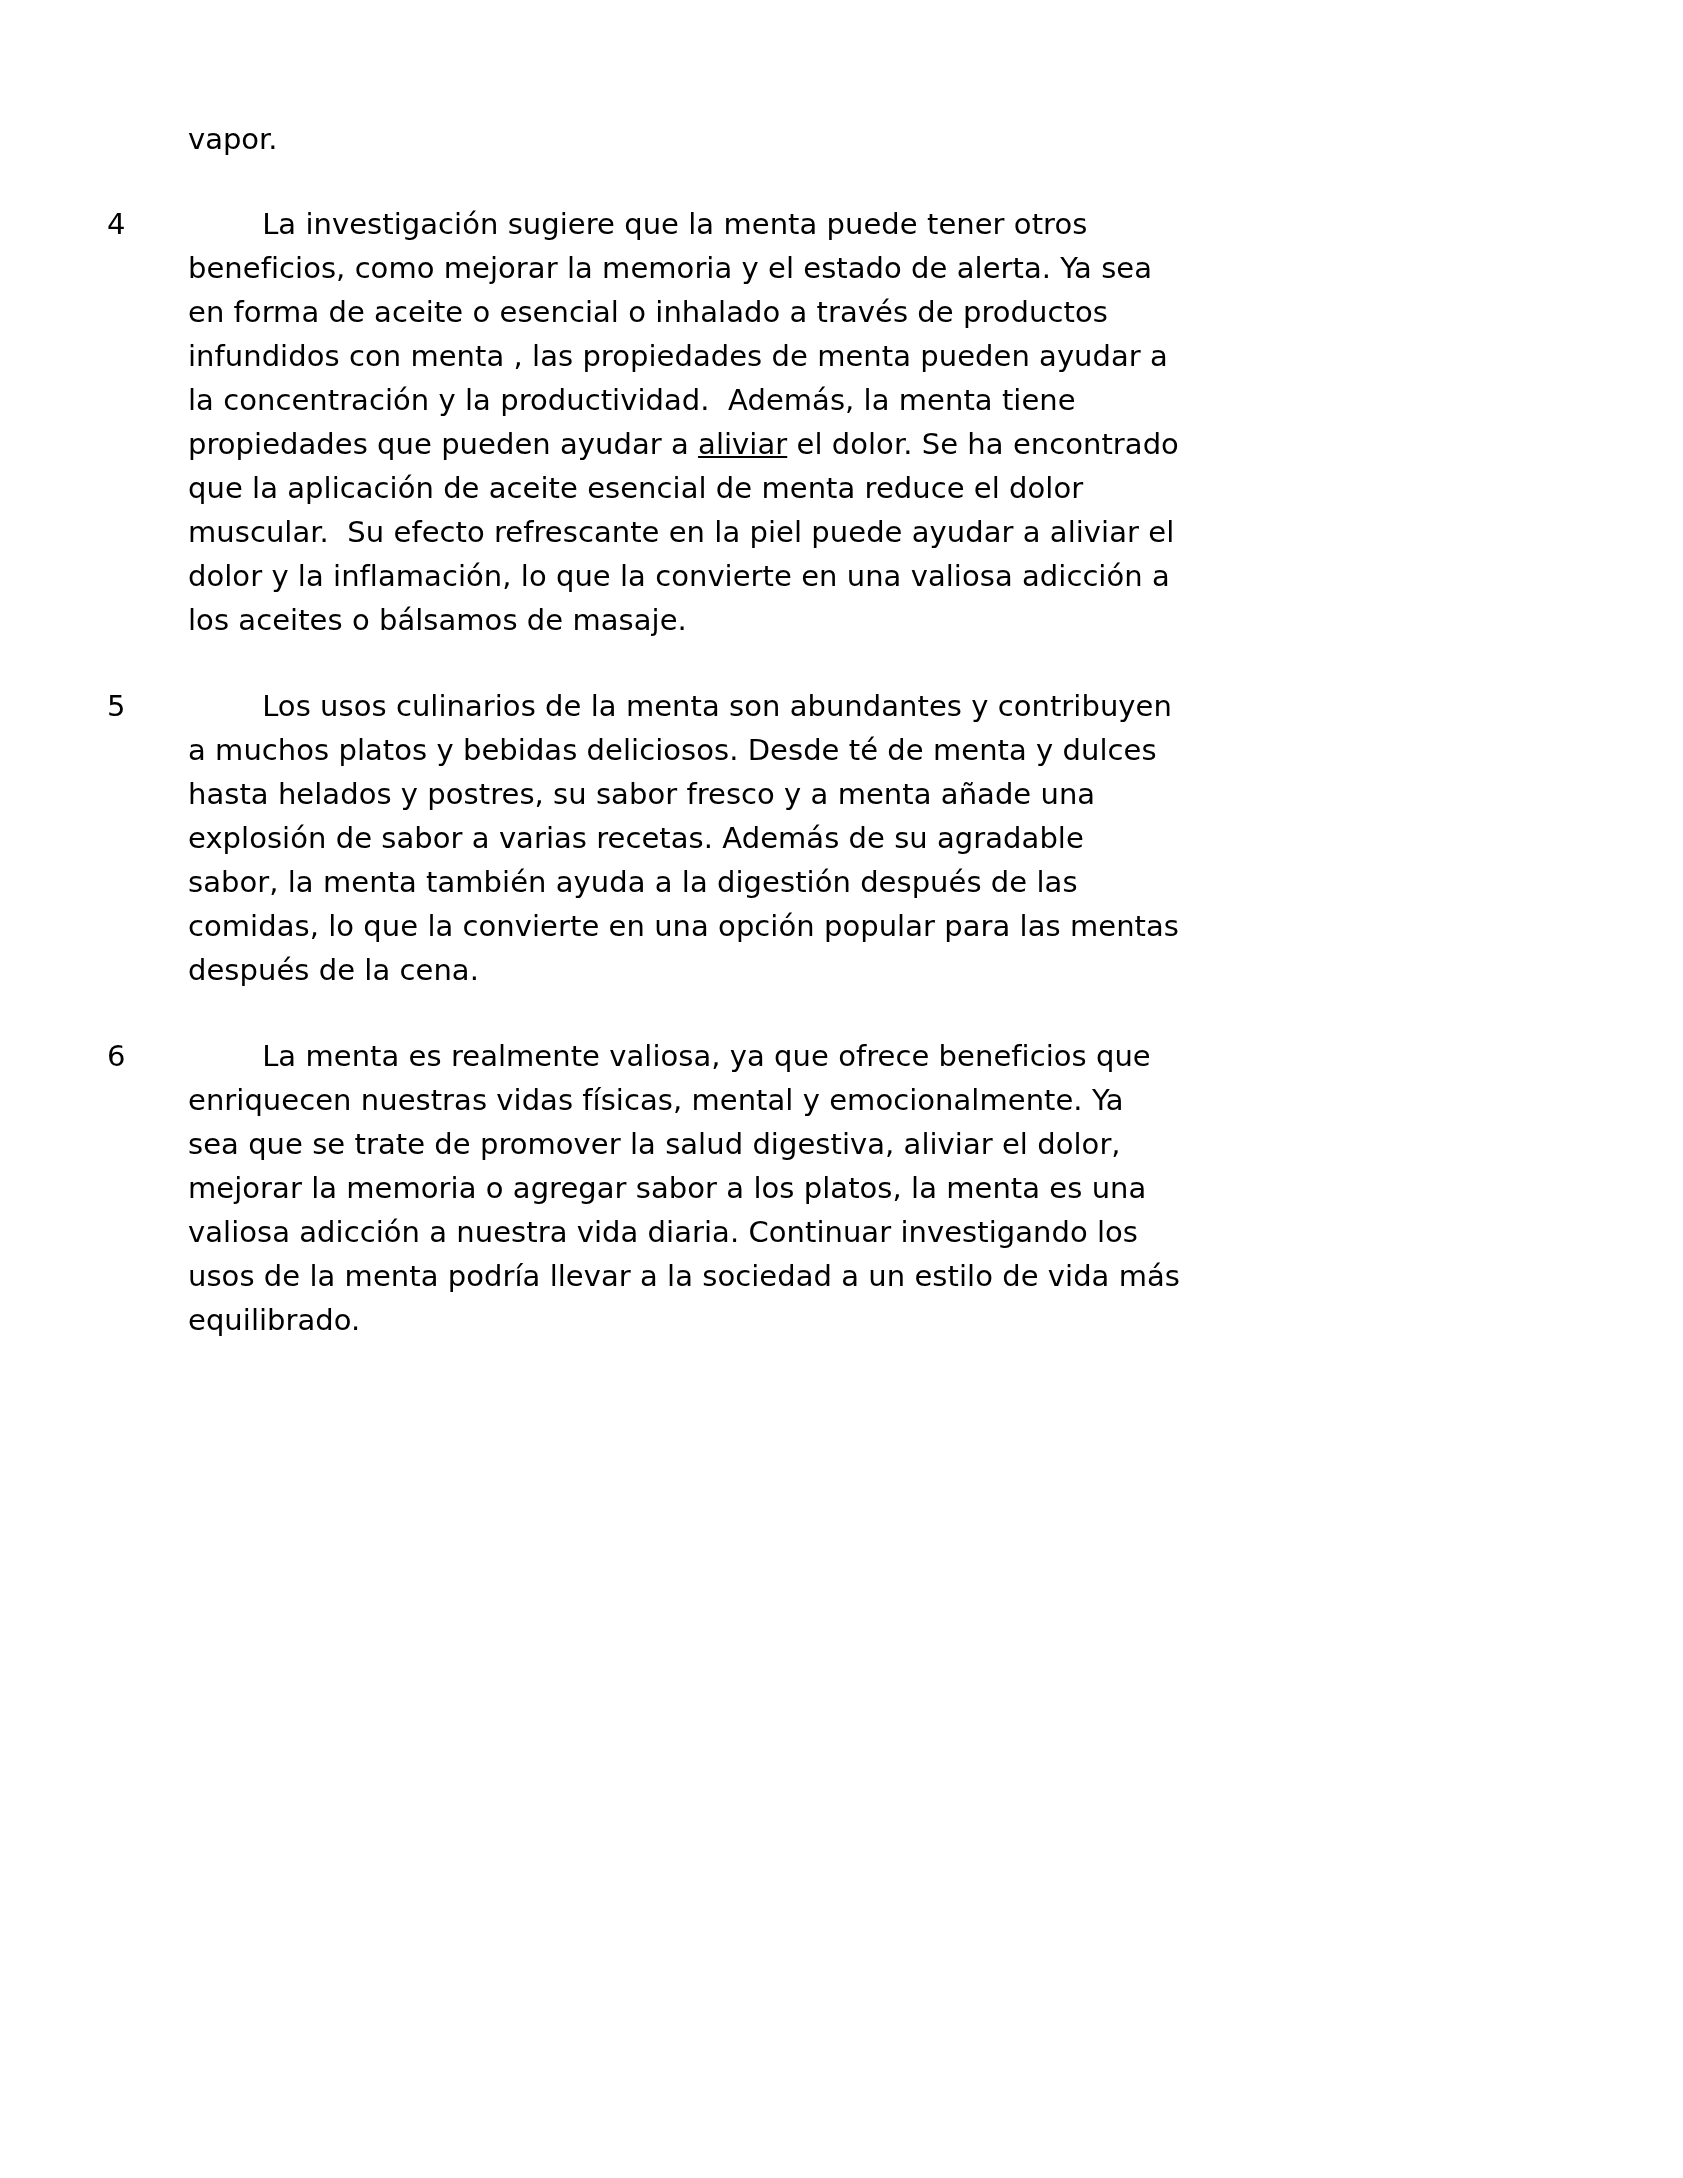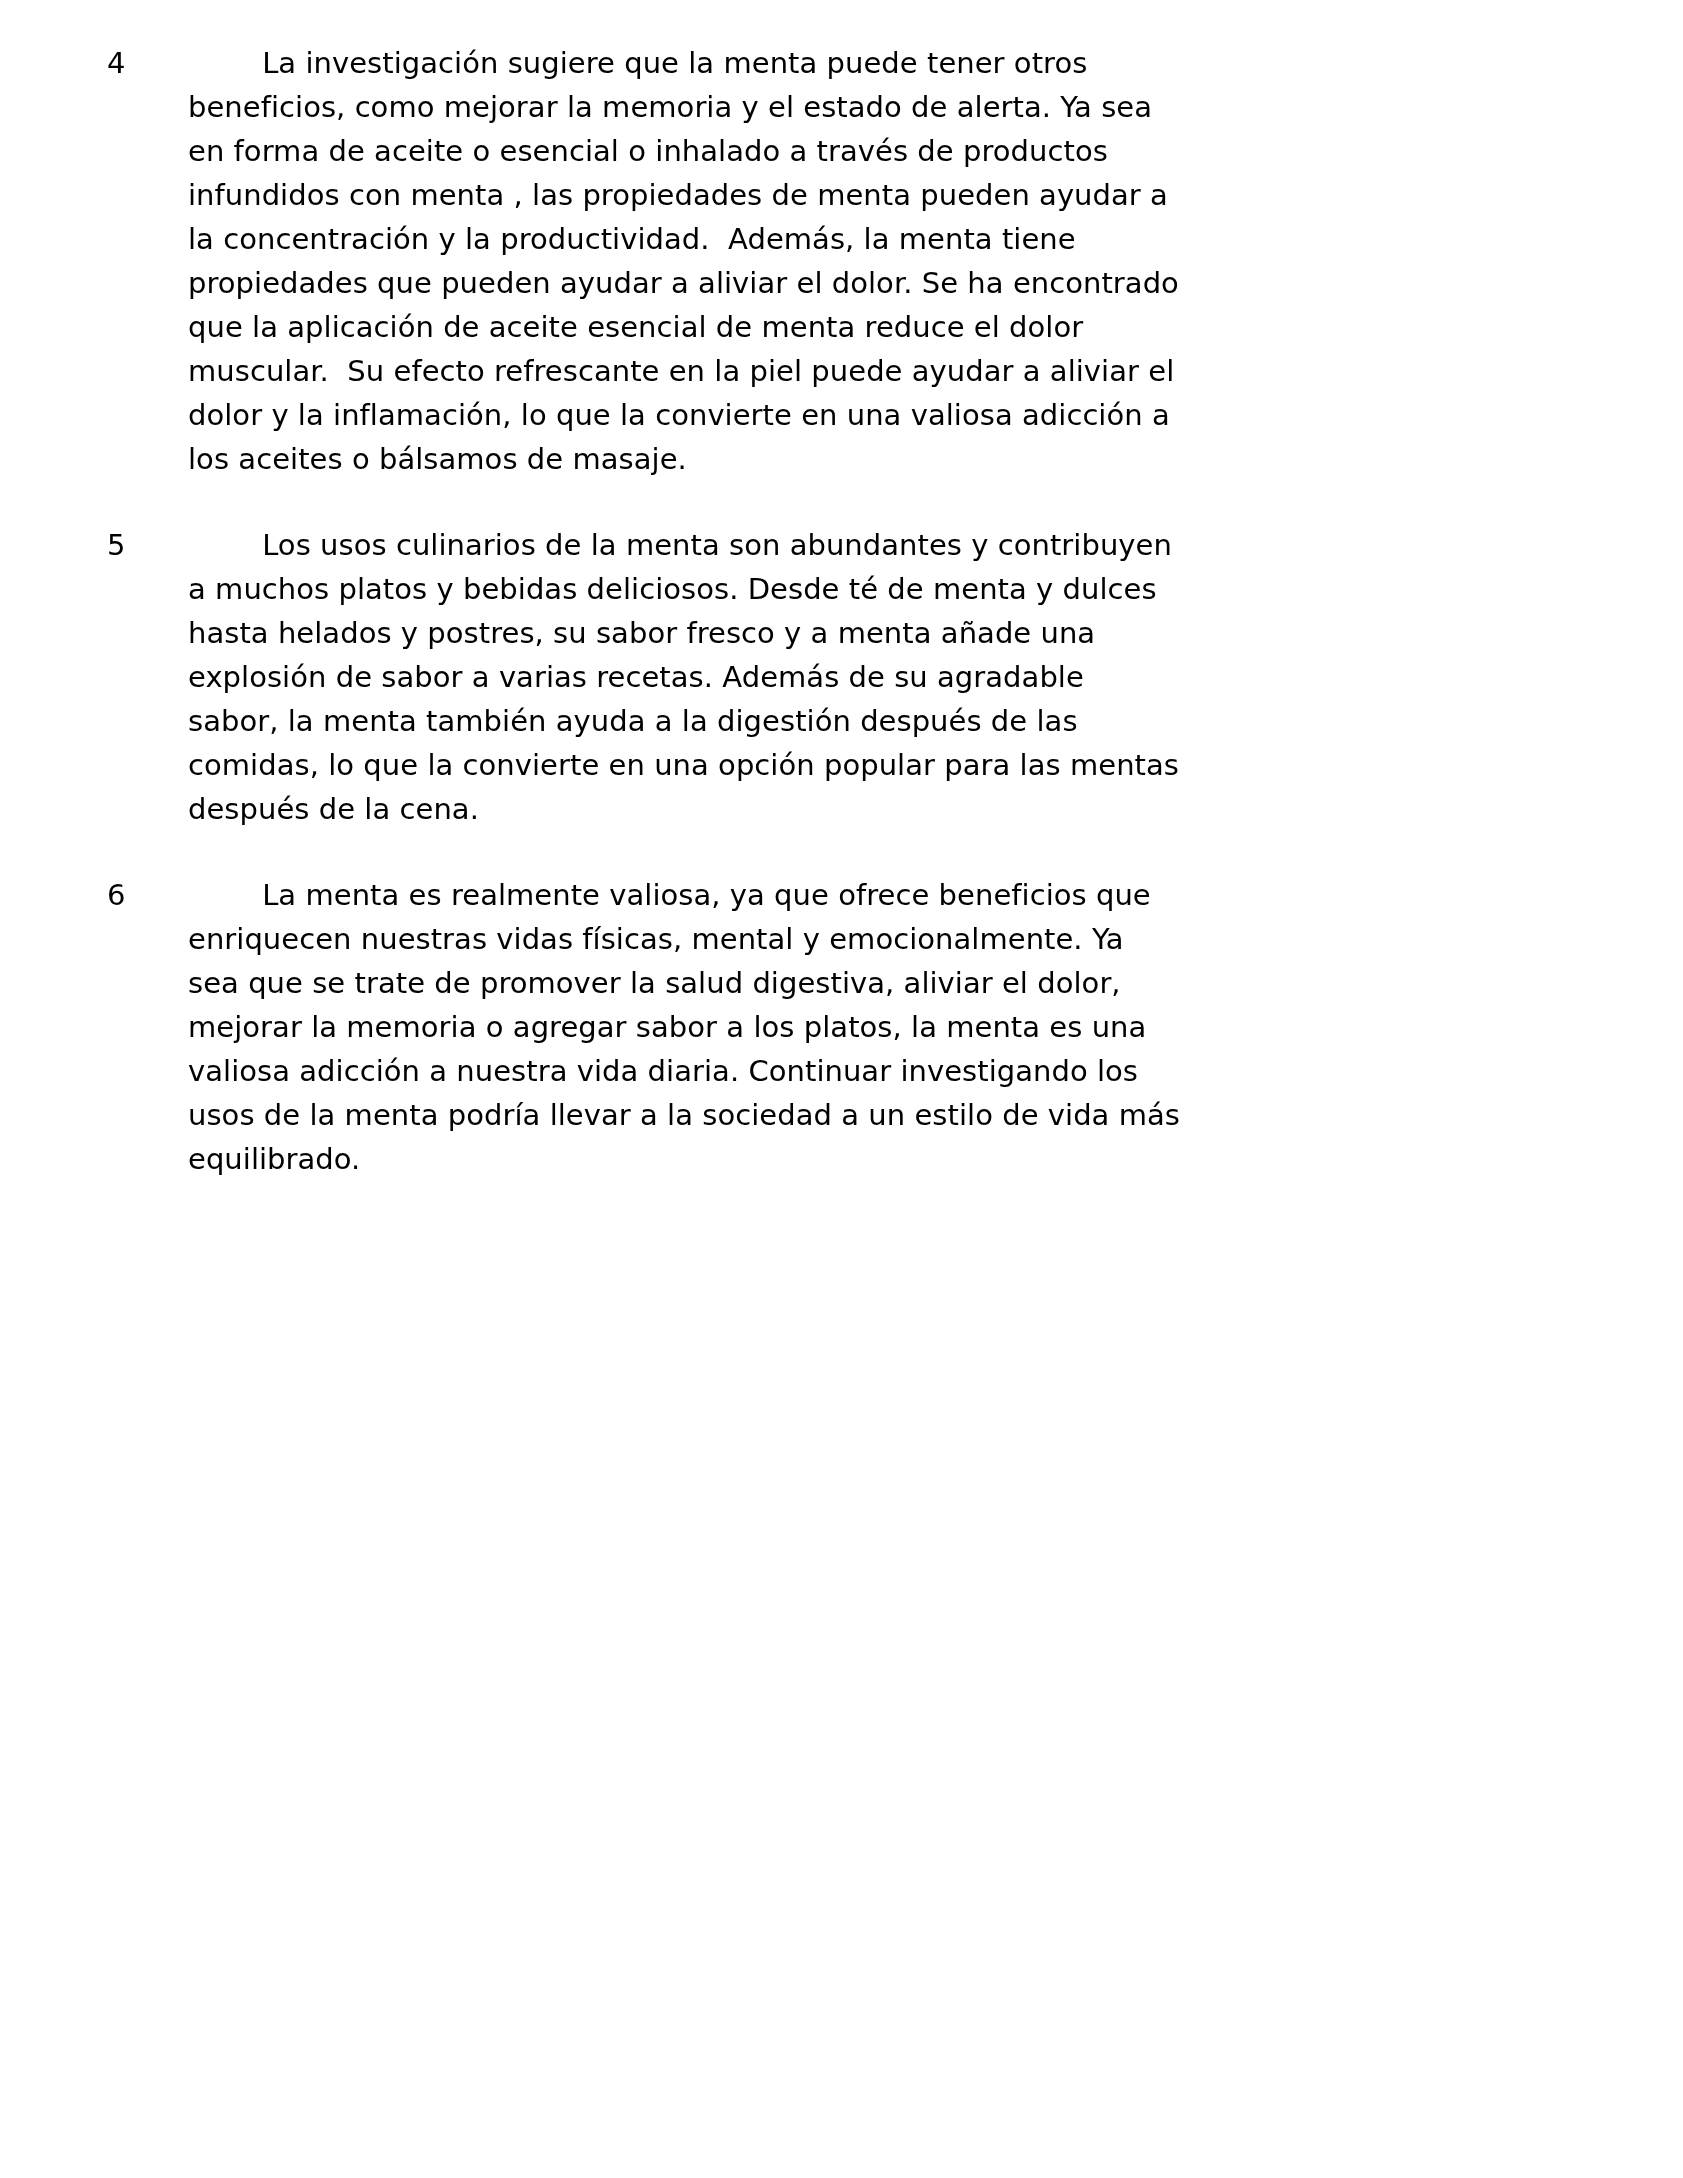--- a/index.html
+++ b/index.html
@@ -63,20 +63,21 @@
 
   
   .carryover {
     margin: 0;
     padding: 0 0 0 188px;
     font-size: 29px;
     line-height: 44px;
   }
 
   .u {
+    text-decoration: underline;
     text-underline-offset: 2px;
   }
 
   .footer {
     position: absolute;
     left: 0;
     right: 0;
     top: 2028px;
     text-align: center;
     font-size: 28px;
@@ -84,20 +85,21 @@
     color: #000000;
   }
 </style>
 </head>
 <body>
 
 <div class="page">
 
   <div class="content">
 
+    <div class="carryover" style="padding-top:117px;">vapor.</div>
 
     <div class="para-row" style="margin-top:41px;">
       <span class="para-num">4</span>
       <p class="para-body"><span>	La investigación sugiere que la menta puede tener otros beneficios, como mejorar la memoria y el estado de alerta. Ya sea en forma de aceite o esencial o inhalado a través de productos infundidos con menta , las propiedades de menta pueden ayudar a la concentración y la productividad.  Además, la menta tiene propiedades que pueden ayudar a </span><span class="u">aliviar</span><span> el dolor. Se ha encontrado que la aplicación de aceite esencial de menta reduce el dolor muscular.  Su efecto refrescante en la piel puede ayudar a aliviar el dolor y la inflamación, lo que la convierte en una valiosa adicción a los aceites o bálsamos de masaje.</span></p>
     </div>
 
     <div class="para-row" style="margin-top:42px;">
       <span class="para-num">5</span>
       <p class="para-body">	Los usos culinarios de la menta son abundantes y contribuyen a muchos platos y bebidas deliciosos. Desde té de menta y dulces hasta helados y postres, su sabor fresco y a menta añade una explosión de sabor a varias recetas. Además de su agradable sabor, la menta también ayuda a la digestión después de las comidas, lo que la convierte en una opción popular para las mentas después de la cena.</p>
     </div>

